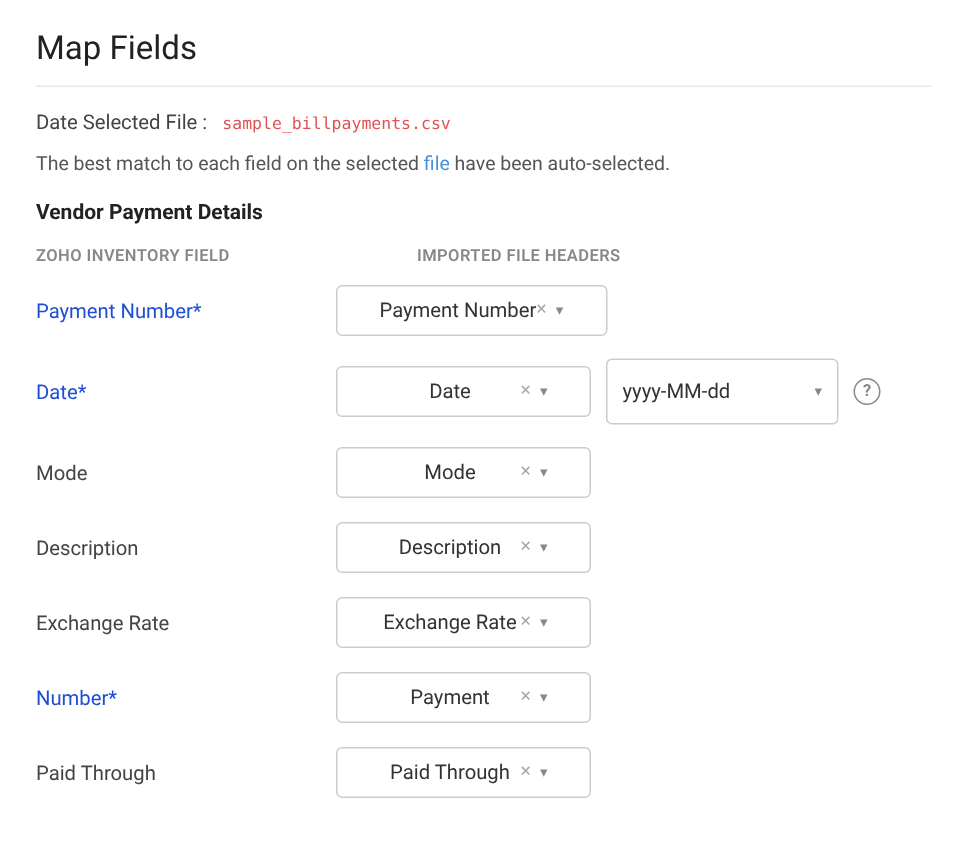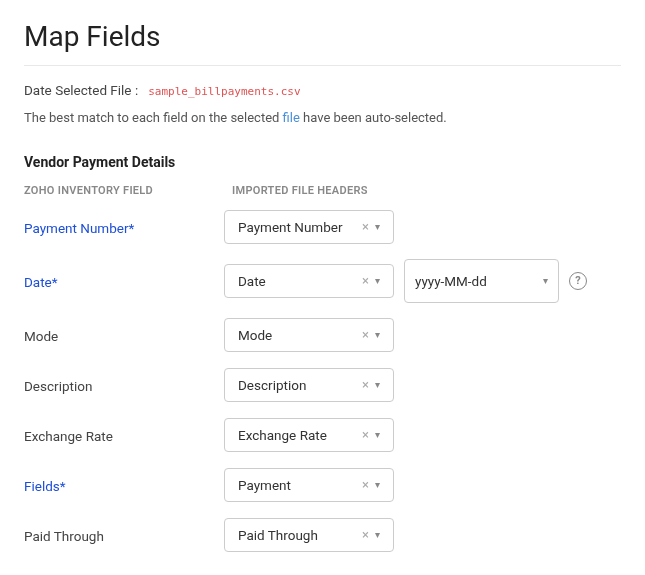--- a/index.html
+++ b/index.html
@@ -10,21 +10,21 @@
       background: #fff;
       width: 645px;
       min-height: 575px;
     }
 
     .page-container {
       padding: 20px 24px;
     }
 
     .page-title {
-      font-size: 28px;
+      font-size: 22px;
       font-weight: 400;
       color: #222;
       margin-bottom: 16px;
       padding-bottom: 12px;
       border-bottom: 1px solid #e8e8e8;
     }
 
     .file-info {
       margin-bottom: 10px;
       font-size: 13.5px;
@@ -33,39 +33,40 @@
 
     .file-name {
       color: #e05252;
       font-family: monospace;
       font-size: 11px;
     }
 
     .auto-select-note {
       font-size: 13px;
       color: #555;
-      margin-bottom: 26px;
+      margin-bottom: 14px;
       line-height: 1.5;
     }
 
     .auto-select-note .highlight-blue {
       color: #4a90d9;
     }
 
     .section-title {
       font-size: 14px;
       font-weight: 700;
       color: #222;
       margin-bottom: 14px;
     }
 
     .column-headers {
       display: flex;
       margin-bottom: 8px;
       padding: 0 0 4px 0;
+      gap: 46px;
     }
 
     .col-header {
       font-size: 11px;
       color: #888;
       font-weight: 600;
       letter-spacing: 0.3px;
       text-transform: uppercase;
     }
 
@@ -103,27 +104,28 @@
       gap: 10px;
       flex: 1;
     }
 
     .select-dropdown {
       display: flex;
       align-items: center;
       justify-content: space-between;
       border: 1px solid #ccc;
       border-radius: 4px;
-      padding: 5px 13px;
+      padding: 5px 28px;
       min-width: 170px;
       height: 34px;
       background: #fff;
       cursor: pointer;
       font-size: 13.5px;
       color: #333;
+      text-align: center;
     }
 
     .select-dropdown .dropdown-text {
       flex: 1;
     }
 
     .select-dropdown .dropdown-icons {
       display: flex;
       align-items: center;
       gap: 6px;
@@ -271,21 +273,21 @@
         <span class="dropdown-icons">
           <span class="x-icon">×</span>
           <span class="chevron-icon">▾</span>
         </span>
       </div>
     </div>
   </div>
 
   <div class="field-row">
     <div class="field-label required">
-      Fields*
+      Number*
     </div>
     <div class="field-controls">
       <div class="select-dropdown">
         <span class="dropdown-text">Payment</span>
         <span class="dropdown-icons">
           <span class="x-icon">×</span>
           <span class="chevron-icon">▾</span>
         </span>
       </div>
     </div>

